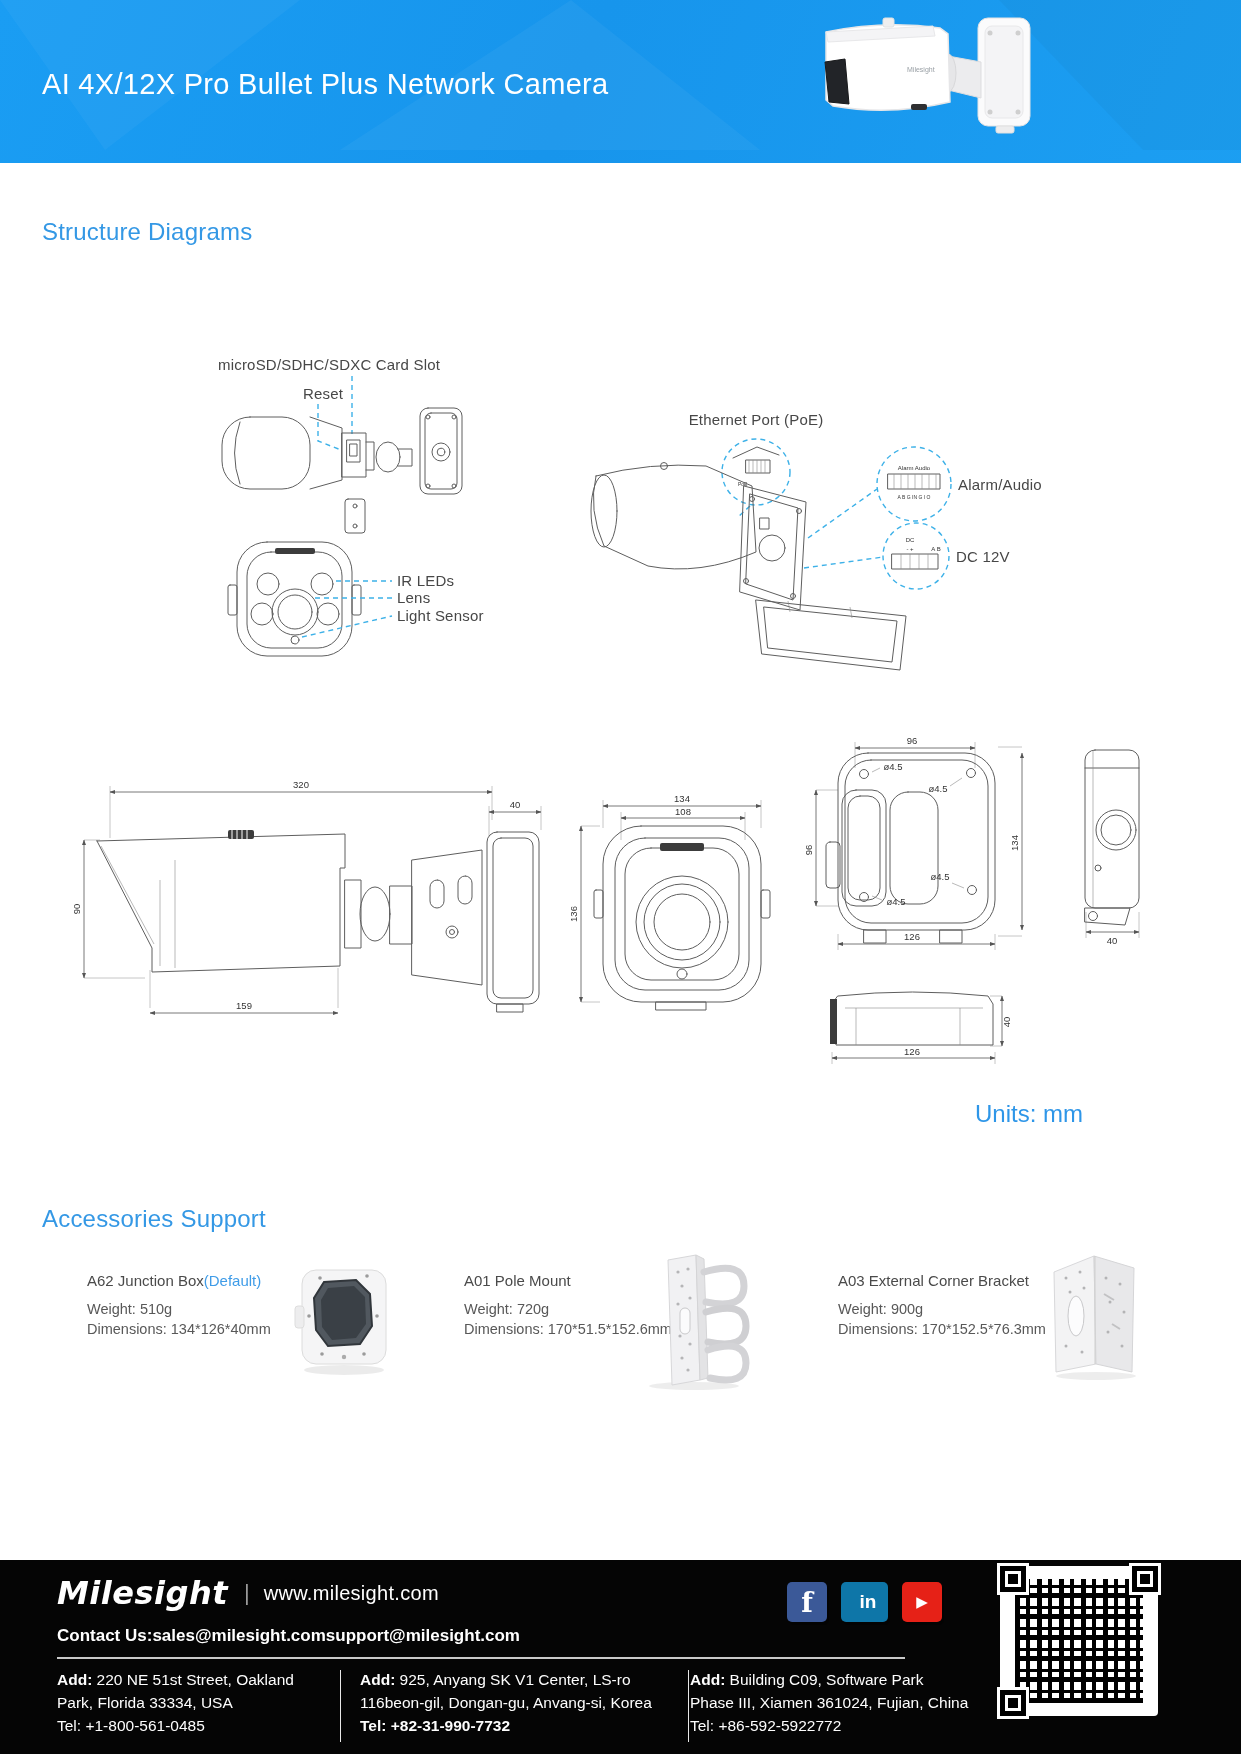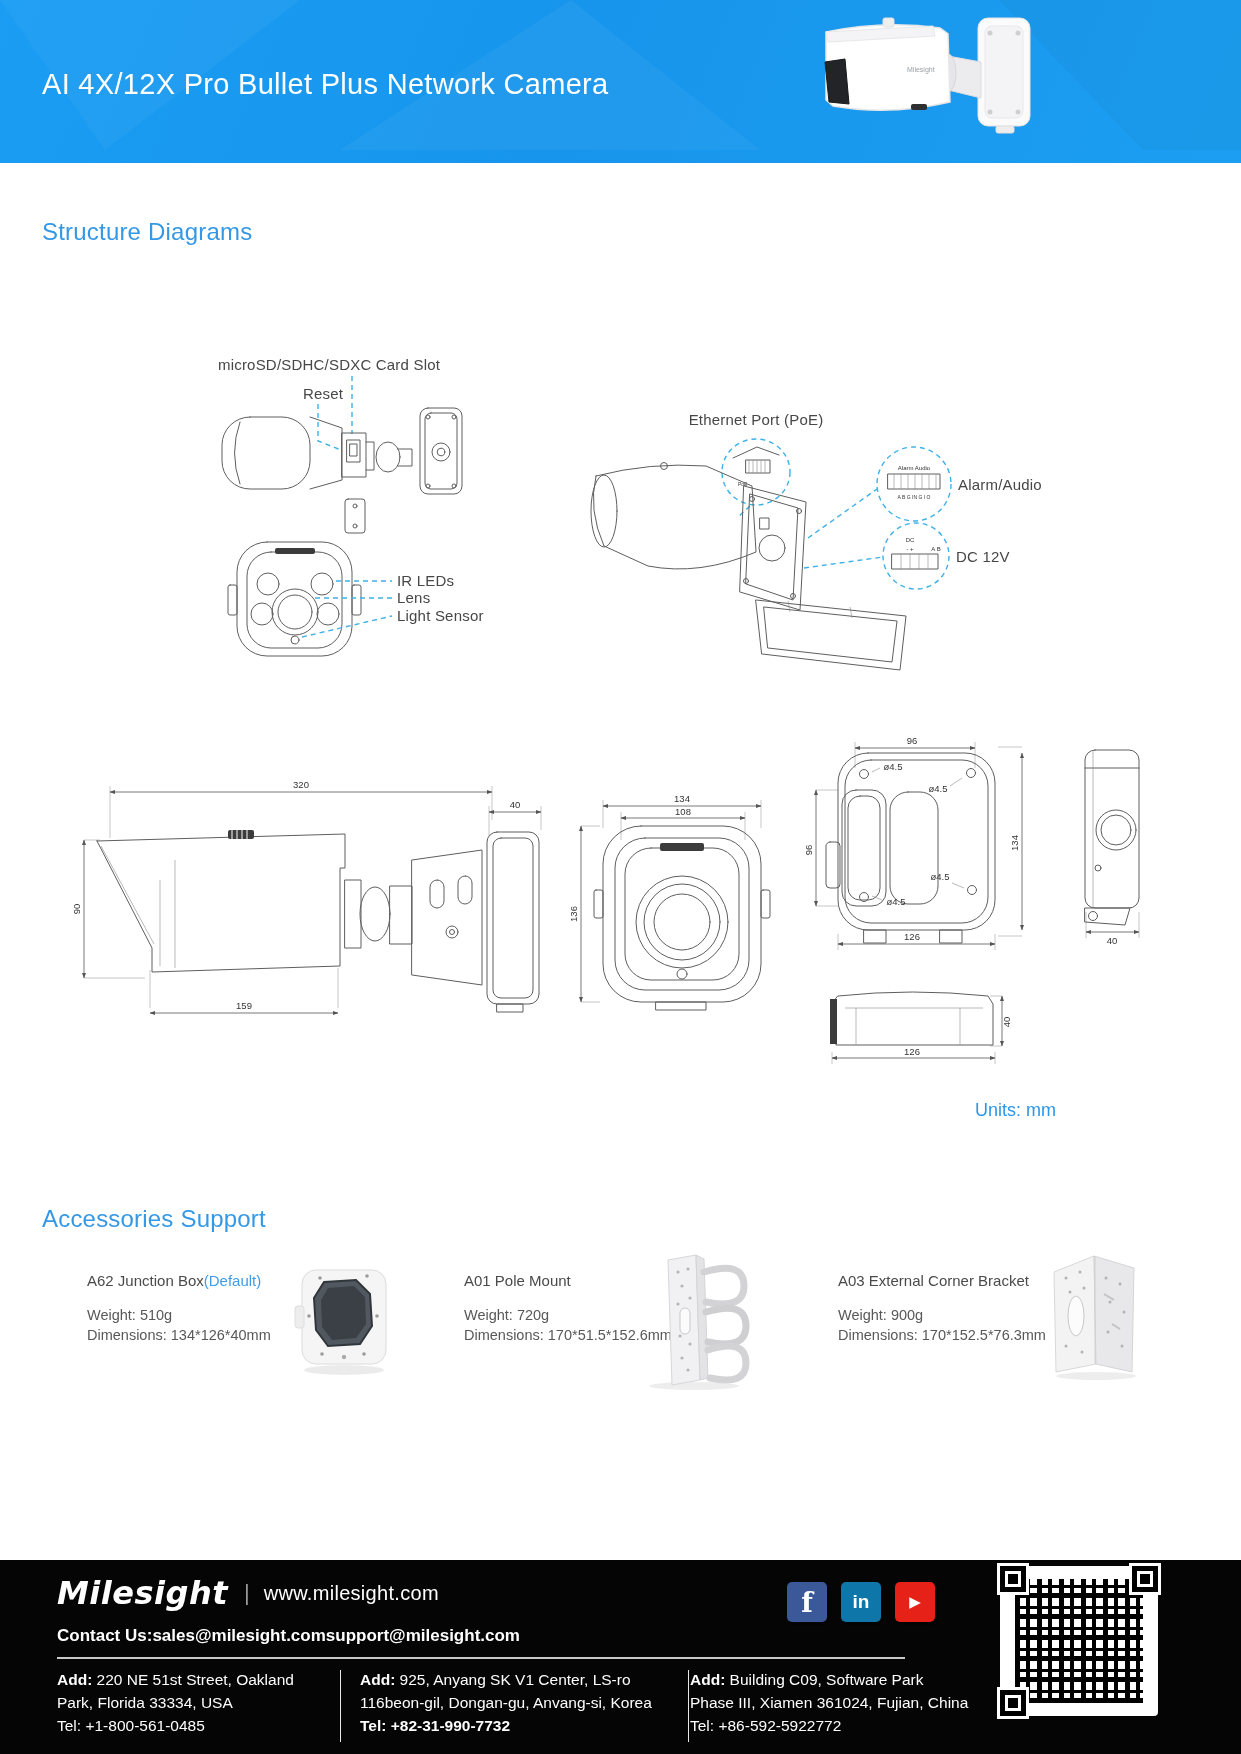--- a/index.html
+++ b/index.html
@@ -16,40 +16,40 @@
   .hdr .facet3{position:absolute;right:0;top:0;width:360px;height:150px;
        background:rgba(0,0,0,0.03);clip-path:polygon(20% 0,100% 0,100% 100%,60% 100%);}
   .hdr-title{position:absolute;left:42px;top:68px;color:#ffffff;font-size:29px;
        letter-spacing:0.3px;font-weight:normal;}
   .hdr-cam{position:absolute;left:815px;top:6px;}
 
   
   .sec-h{position:absolute;left:42px;color:#3498e5;font-size:24px;font-weight:500;letter-spacing:0.2px;text-align:center;}
   #sec-structure{top:218px;}
   #sec-accessories{top:1205px;}
-  .units{position:absolute;left:975px;top:1100px;color:#2e96e8;font-size:18px;font-weight:500;}
+  .units{position:absolute;left:975px;top:1100px;color:#2e96e8;font-size:24px;font-weight:500;}
 
   
   svg{position:absolute;display:block;}
   .line{fill:none;stroke:#5e5e5e;stroke-width:1;stroke-linejoin:round;stroke-linecap:round;}
   .thin{fill:none;stroke:#8a8a8a;stroke-width:0.6;}
   .dark{fill:#3c3c3c;stroke:none;}
   .lead{fill:none;stroke:#3db1e8;stroke-width:1.4;stroke-dasharray:5 4;}
   .lbl{font-size:15px;fill:#474747;letter-spacing:0.2px;}
   .tiny{font-size:6px;fill:#333;}
   .nano{font-size:5px;fill:#333;}
   .dim{font-size:9.5px;fill:#333;text-anchor:middle;}
   .dimline{fill:none;stroke:#555;stroke-width:0.8;}
   .ext{fill:none;stroke:#999;stroke-width:0.55;}
 
   
   .acc-text{position:absolute;width:260px;}
   .acc-name{font-size:15px;color:#4a4a4a;}
   .acc-badge{color:#3f9ce8;}
-  .acc-meta{margin-top:16px;font-size:14.5px;color:#585858;line-height:20px;}
+  .acc-meta{margin-top:10px;font-size:14.5px;color:#585858;line-height:20px;}
   #acc1-t{left:87px;top:1272px;}
   #acc2-t{left:464px;top:1272px;}
   #acc3-t{left:838px;top:1272px;width:280px;}
   #acc1-img{left:294px;top:1264px;}
   #acc2-img{left:634px;top:1250px;}
   #acc3-img{left:1046px;top:1254px;}
 
   
   .ftr{position:absolute;left:0;top:1560px;width:1241px;height:194px;background:#050505;color:#fff;}
   .ftr-brandrow{position:absolute;left:57px;top:14px;display:flex;align-items:center;}
@@ -417,21 +417,21 @@
     <div class="ftr-brandrow">
       <span class="ftr-logo">Milesight</span>
       <span class="ftr-sep">|</span>
       <span class="ftr-web">www.milesight.com</span>
     </div>
 
     <div class="social">
       <div class="soc fb" style="background: rgb(59, 89, 152);">
           <span>f</span>
         </div>
-      <div class="soc li" style="background: rgb(14, 118, 168);">
+      <div class="soc li" style="background: rgb(14, 118, 168); padding-left: 7px;">
           <span>in</span>
         </div>
       <div class="soc yt" style="background: rgb(230, 33, 23);">
           <span>▶</span>
         </div>
     </div>
 
     <div class="ftr-contact">
       <span>Contact Us:</span>
       <span>sales@milesight.com</span>

